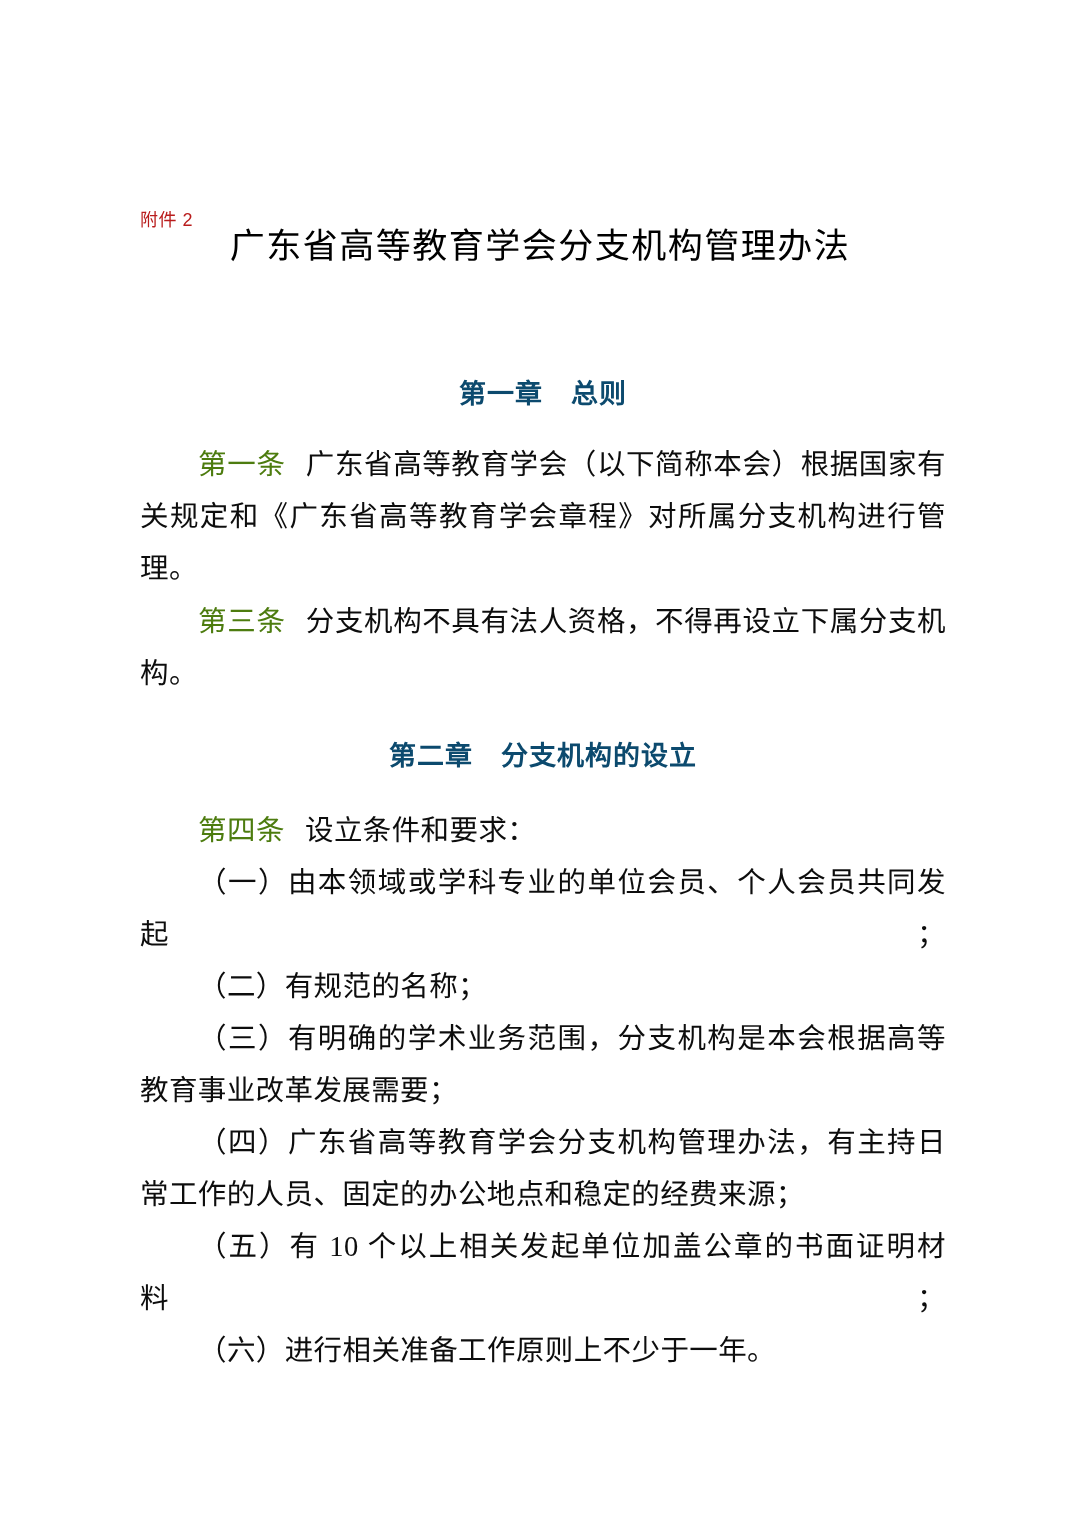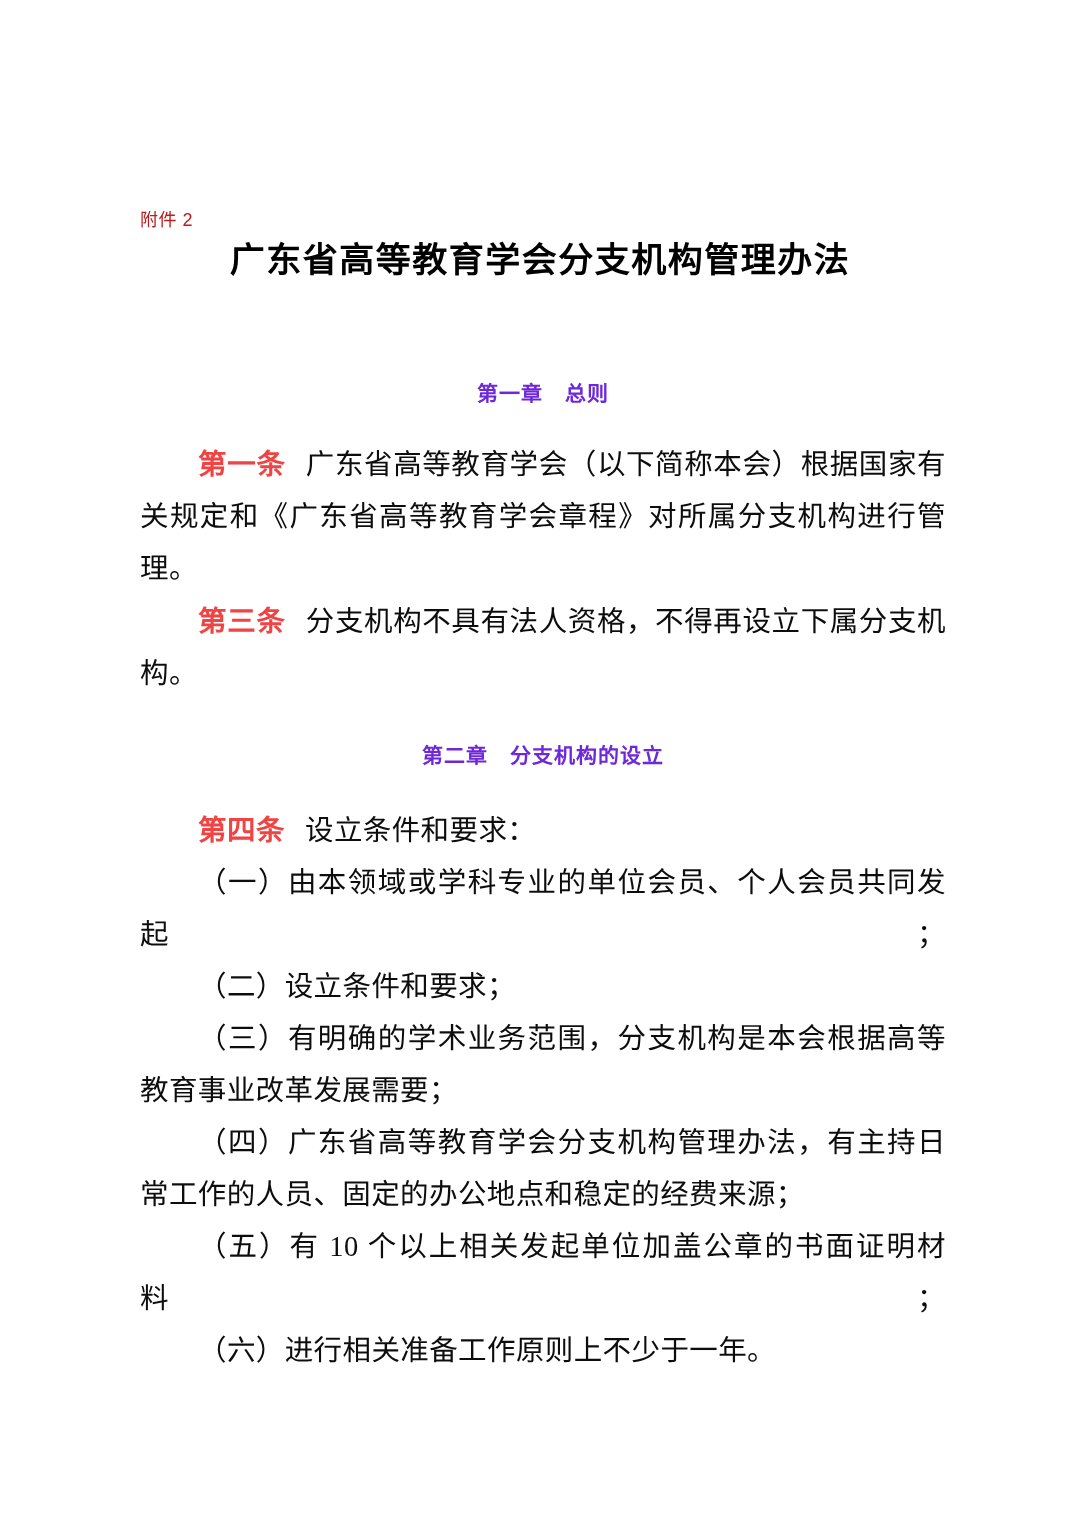--- a/index.html
+++ b/index.html
@@ -31,47 +31,47 @@
     letter-spacing: 0.5px;
     color: #b91c1c;
     white-space: nowrap;
   }
 
   
   .doc-title {
     position: absolute;
     left: 0;
     right: 0;
-    top: 238px;
+    top: 224px;
     text-align: center;
     font-family: "Liberation Sans", "DejaVu Sans", sans-serif;
-    font-weight: 700;
+    font-weight: 400;
     font-size: 35px;
     line-height: 44px;
     letter-spacing: 1.5px;
     color: #000000;
     white-space: nowrap;
   }
 
   
   .body-flow {
     position: absolute;
     left: 140px;
     top: 360px;
     width: 806px;
   }
 
   .chapter-heading {
     text-align: center;
     font-family: "Liberation Sans", "DejaVu Sans", sans-serif;
     font-weight: 700;
-    font-size: 21px;
+    font-size: 27px;
     line-height: 52px;
     letter-spacing: 1px;
-    color: #6d28d9;
+    color: #0c4a6e;
     margin: 0;
     padding: 8px 0 18px 0;
     white-space: pre;
   }
   .chapter-heading.ch2 {
     padding-top: 30px;
     padding-bottom: 22px;
   }
 
   .para {
@@ -93,23 +93,23 @@
   .para.item-justify {
     text-align: justify;
     text-align-last: justify;
   }
   .para.art4 {
     text-indent: 58px;
   }
 
   .art-label {
     font-family: "Liberation Sans", "DejaVu Sans", sans-serif;
-    font-weight: 700;
+    font-weight: 400;
     letter-spacing: 0.5px;
-    color: #ef4444;
+    color: #4d7c0f;
     margin-top: 40px;
   }
   .art-gap {
     display: inline-block;
     width: 20px;
   }
 </style>
 </head>
 <body>
 
@@ -126,20 +126,20 @@
     <p class="para indent"><span class="art-label">第一条</span><span class="art-gap"></span><span>广东省高等教育学会（以下简称本会）根据国家有关规定和《广东省高等教育学会章程》对所属分支机构进行管理。</span></p>
 
 
     <p class="para indent"><span class="art-label">第三条</span><span class="art-gap"></span><span>分支机构不具有法人资格，不得再设立下属分支机构。</span></p>
 
     <div class="chapter-heading ch2">第二章　分支机构的设立</div>
 
     <p class="para art4"><span class="art-label">第四条</span><span class="art-gap"></span><span>设立条件和要求：</span></p>
 
     <p class="para item item-justify">（一）由本领域或学科专业的单位会员、个人会员共同发起；</p>
-    <p class="para item">（二）设立条件和要求；</p>
+    <p class="para item">（二）有规范的名称；</p>
     <p class="para item">（三）有明确的学术业务范围，分支机构是本会根据高等教育事业改革发展需要；</p>
     <p class="para item">（四）广东省高等教育学会分支机构管理办法，有主持日常工作的人员、固定的办公地点和稳定的经费来源；</p>
     <p class="para item item-justify">（五）有 10 个以上相关发起单位加盖公章的书面证明材料；</p>
     <p class="para item">（六）进行相关准备工作原则上不少于一年。</p>
 
   </div>
 </div>
 
 </body></html>

